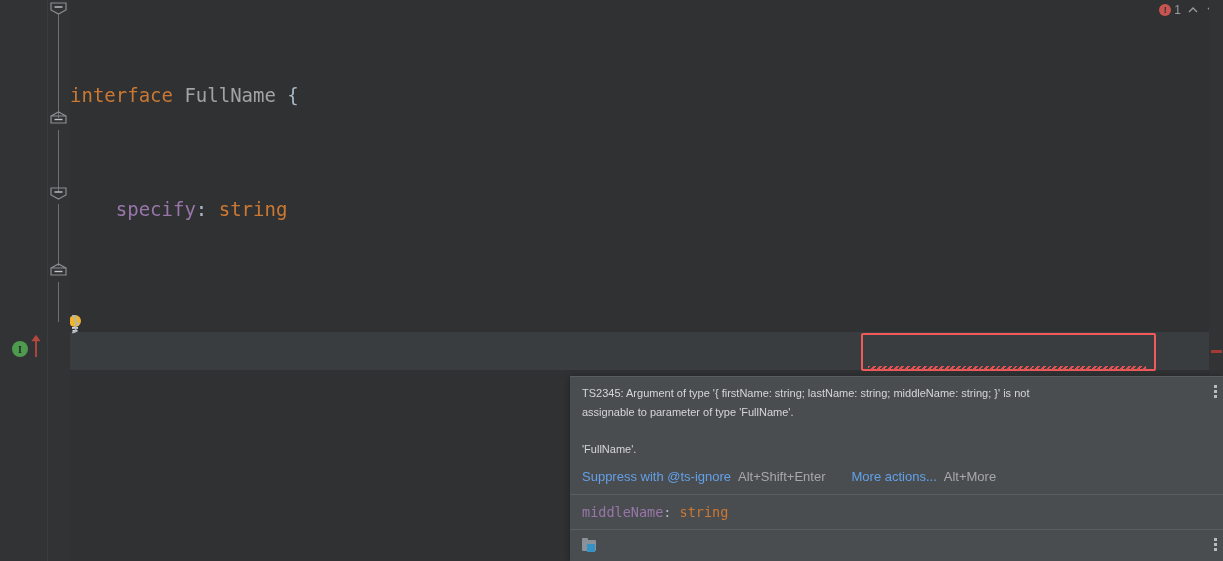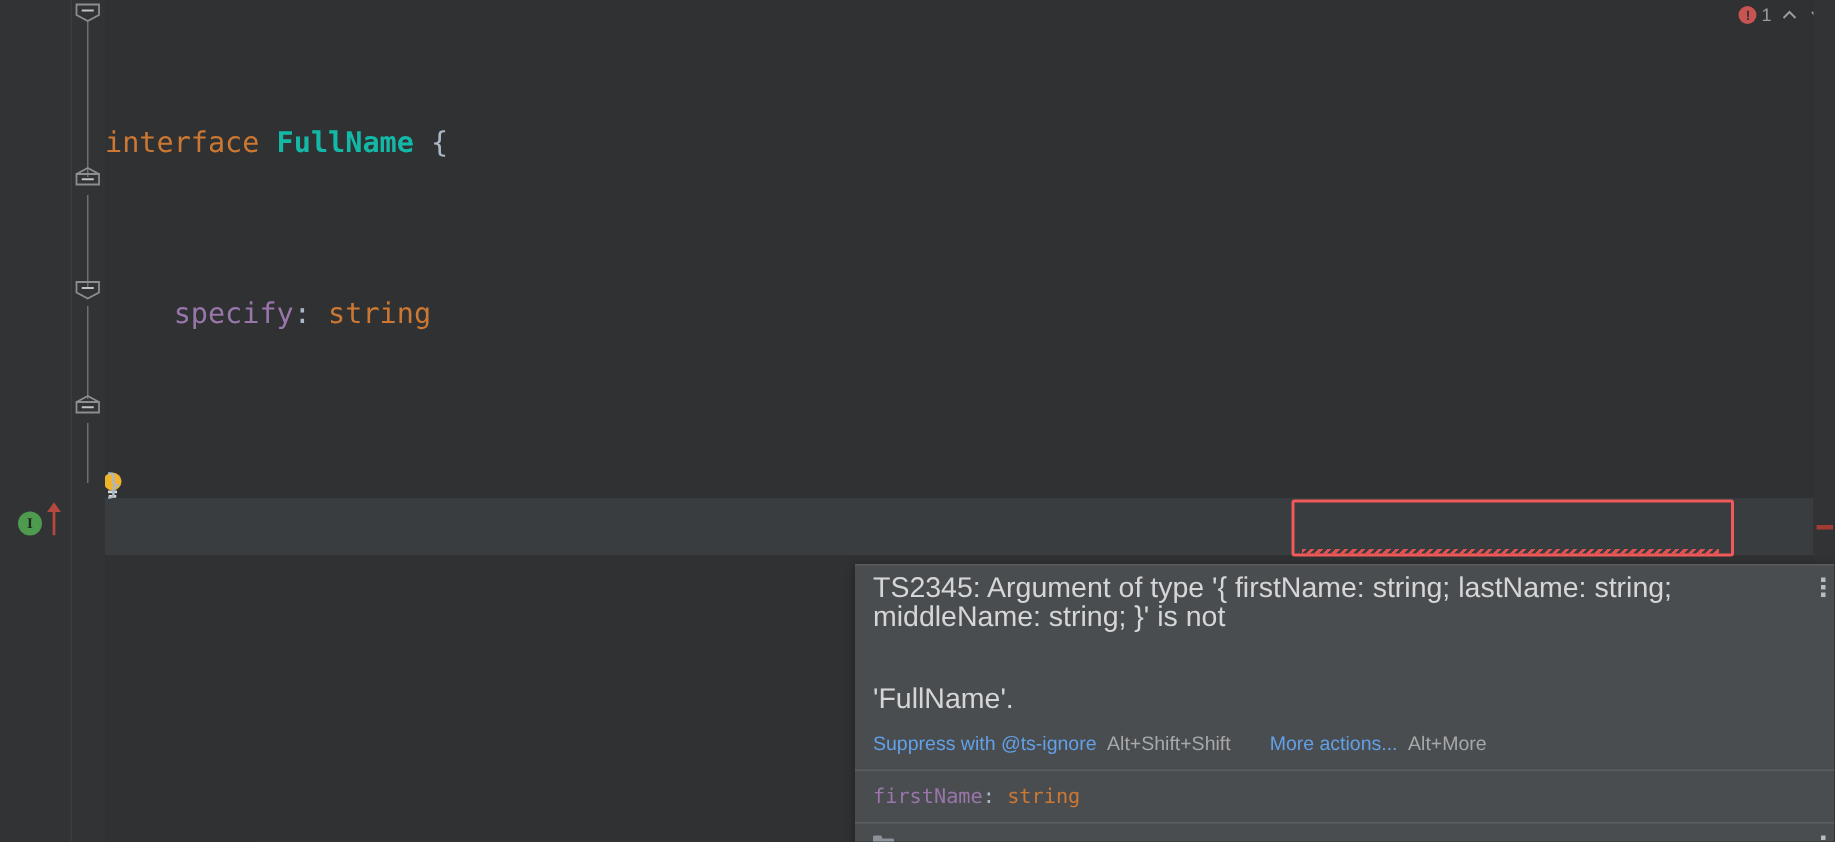--- a/index.html
+++ b/index.html
@@ -36,21 +36,21 @@
     font-size:19px;line-height:38px;white-space:pre;
     font-family:"DejaVu Sans Mono","Liberation Mono",monospace;
   }
   .line{height:38px;position:relative;padding-left:0px;}
   .caret-line{
     position:absolute;left:48px;right:14px;height:38px;background:#3a3d3f;
   }
 
   
   .kw{color:#cc7832;}
-  .type{color:#14b8a6;font-weight:bold;}
+  .type{color:#a3a3a3;}
   .field{color:#9876aa;}
   .prim{color:#cc7832;}
   .punc{color:#a9b7c6;}
   .plain{color:#a9b7c6;}
 
   .errbox{
     position:absolute;border:2px solid #f05a5a;border-radius:2px;
     box-sizing:border-box;pointer-events:none;
   }
   .squiggle{
@@ -78,21 +78,21 @@
   .stripe-mark{position:absolute;right:1px;width:11px;height:3px;background:#a33b34;}
 
   
   .tooltip{
     position:absolute;left:570px;top:376px;width:653px;
     background:#4a4d4f;color:#d5d6d7;
     font-family:"Liberation Sans",sans-serif;
     border-top:1px solid #5a5d5f;
     box-shadow:0 1px 6px rgba(0,0,0,.35);
   }
-  .tt-msg{padding:7px 22px 7px 12px;font-size:19px;line-height:18.5px;}
+  .tt-msg{padding:7px 22px 7px 12px;font-size:11px;line-height:18.5px;}
   .tt-msg .indent{display:inline-block;width:9px;}
   .tt-actions{
     padding:4px 12px 10px 12px;font-size:13px;display:flex;align-items:flex-end;gap:7px;
   }
   .tt-link{color:#62a0e8;cursor:pointer;}
   .tt-shortcut{color:#a6a8aa;}
   .gap{display:inline-block;width:12px;}
   .tt-div{height:1px;background:#5c5f61;}
   .tt-sig{
     padding:9px 12px;font-size:13.5px;
@@ -192,34 +192,34 @@
     </svg>
   </div>
 
   <div class="stripe">
     <div class="stripe-mark" style="top:350px;"></div>
   </div>
 
   <div class="tooltip">
     <div class="tt-msg">
       <span>TS2345: Argument of type '{ firstName: string; lastName: string; middleName: string; }' is not</span><br>
-      <br>
+      <span>assignable to parameter of type 'FullName'.</span><br>
       <span class="indent"></span><br>
       <span>'FullName'.</span>
     </div>
     <div class="tt-actions">
       <span class="tt-link">Suppress with @ts-ignore</span>
-      <span class="tt-shortcut">Alt+Shift+Shift</span>
+      <span class="tt-shortcut">Alt+Shift+Enter</span>
       <span class="gap"></span>
       <span class="tt-link">More actions...</span>
       <span class="tt-shortcut">Alt+More</span>
     </div>
     <div class="tt-div"></div>
     <div class="tt-sig">
-      <span class="n">firstName</span><span class="c">: </span><span class="t">string</span>
+      <span class="n">middleName</span><span class="c">: </span><span class="t">string</span>
     </div>
     <div class="tt-div"></div>
     <div class="tt-file">
       <span class="file-icon">
         <span class="f2"></span>
           <span class="f1"></span>
           <span class="f3"></span>
       </span>
     </div>
     <div class="dots" style="top:8px;">

